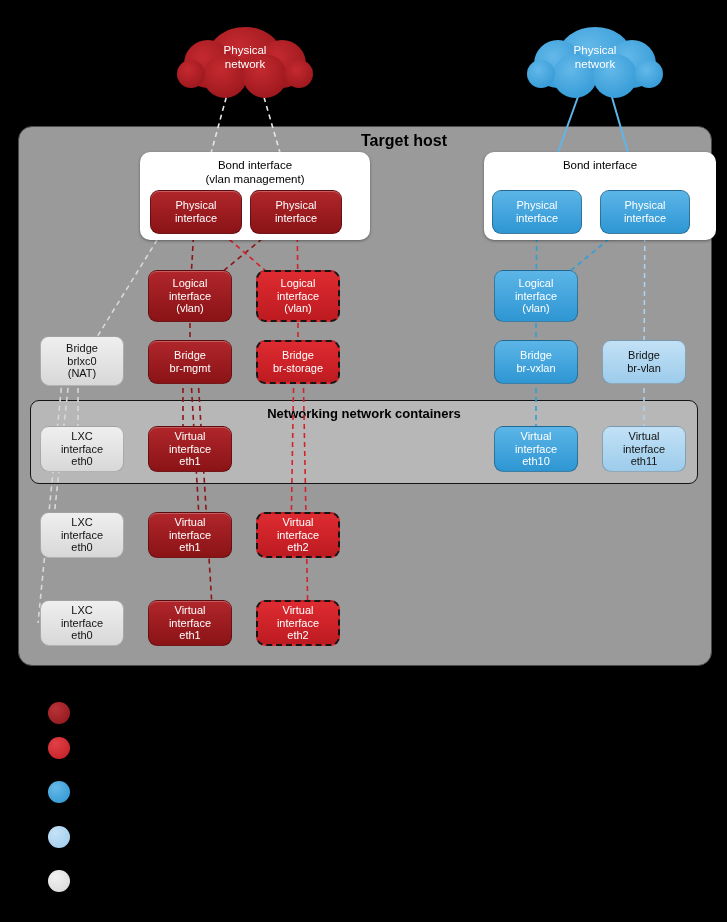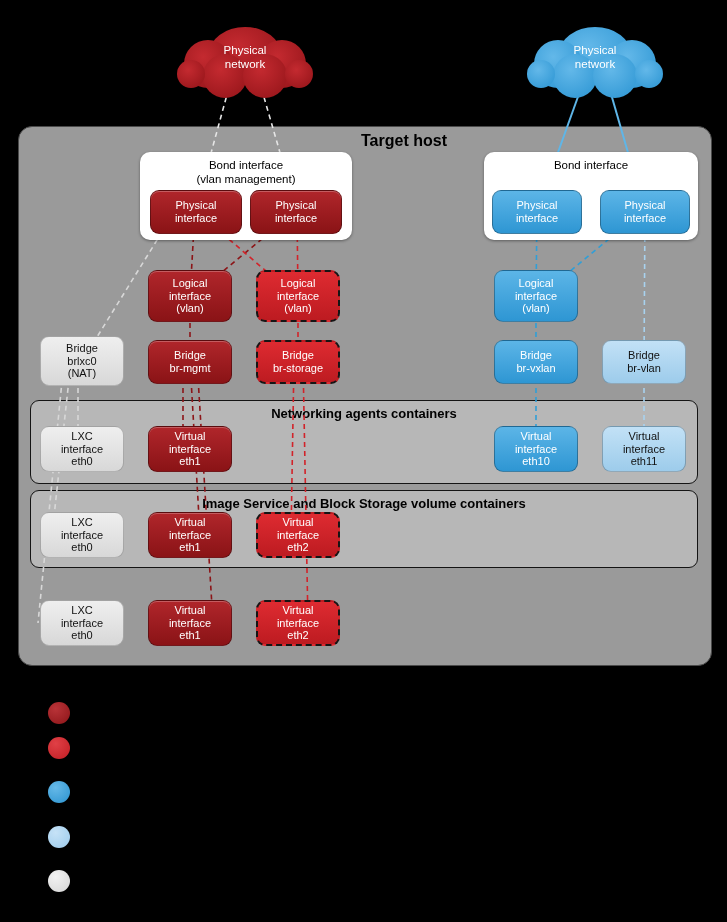--- a/index.html
+++ b/index.html
@@ -9,21 +9,21 @@
   
   .host{position:absolute;left:18px;top:126px;width:692px;height:538px;
         background:#9a9a9a;border:1px solid #4a4a4a;border-radius:14px;z-index:1;}
   .host-title{position:absolute;left:18px;top:132px;width:692px;text-align:center;
         font-size:16px;font-weight:bold;color:#000;z-index:2;margin-left:40px;}
   .row{position:absolute;background:#b7b7b7;border:1.5px solid #141414;border-radius:9px;z-index:2;box-sizing:border-box;}
   .row-title{position:absolute;left:0;top:5px;width:100%;text-align:center;
         font-size:13px;font-weight:bold;color:#000;}
   svg.lines{position:absolute;left:0;top:0;z-index:3;}
   .bond{position:absolute;background:#fff;border-radius:10px;z-index:4;
-        box-shadow:0 1px 3px rgba(0,0,0,0.4);}
+        box-shadow:0 1px 3px rgba(0,0,0,0.4);padding-left:18px;}
   .bond-title{position:absolute;left:0;top:7px;width:100%;text-align:center;font-size:11.5px;color:#000;}
   .bond-subtitle{position:absolute;left:0;top:21px;width:100%;text-align:center;font-size:11.5px;color:#000;}
 
   .node{position:absolute;width:84px;height:46px;border-radius:9px;z-index:4;
         display:flex;align-items:center;justify-content:center;text-align:center;
         font-size:11px;line-height:1.18;white-space:pre-line;box-sizing:border-box;}
   .darkred{background:linear-gradient(180deg,#b0262b 0%,#8a1316 100%);color:#fff;
         border:1px solid rgba(0,0,0,0.35);box-shadow:inset 0 1px 0 rgba(255,255,255,0.25);}
   .red-dashed{background:linear-gradient(180deg,#de2b31,#bd1b21);color:#fff;border:2px dashed #151515;}
   .blue{background:linear-gradient(180deg,#5cb5e7,#2e96d3);color:#fff;border:1px solid rgba(0,0,0,0.3);}
@@ -43,24 +43,21 @@
 </style>
 </head>
 <body>
 
 <div class="canvas">
 
   <div class="host"></div>
   <div class="host-title">Target host</div>
 
   <div class="row" style="left:30px;top:400px;width:668px;height:84px">
-    <div class="row-title">Networking agents containers</div>
-  </div>
-  <div class="row" style="left:30px;top:490px;width:668px;height:78px">
-    <div class="row-title">Image Service and Block Storage volume containers</div>
+    <div class="row-title">Networking network containers</div>
   </div>
 
   <svg class="lines" width="727" height="922">
     <g stroke="#e6e6e6" stroke-width="1.6" stroke-dasharray="5,4">
       <line x1="231" y1="80" x2="196" y2="208"></line>
       <line x1="259" y1="80" x2="296" y2="208"></line>
     </g>
     <g stroke="#5fb6e8" stroke-width="2">
       <line x1="584" y1="80" x2="538" y2="208"></line>
       <line x1="607" y1="80" x2="644" y2="208"></line>

